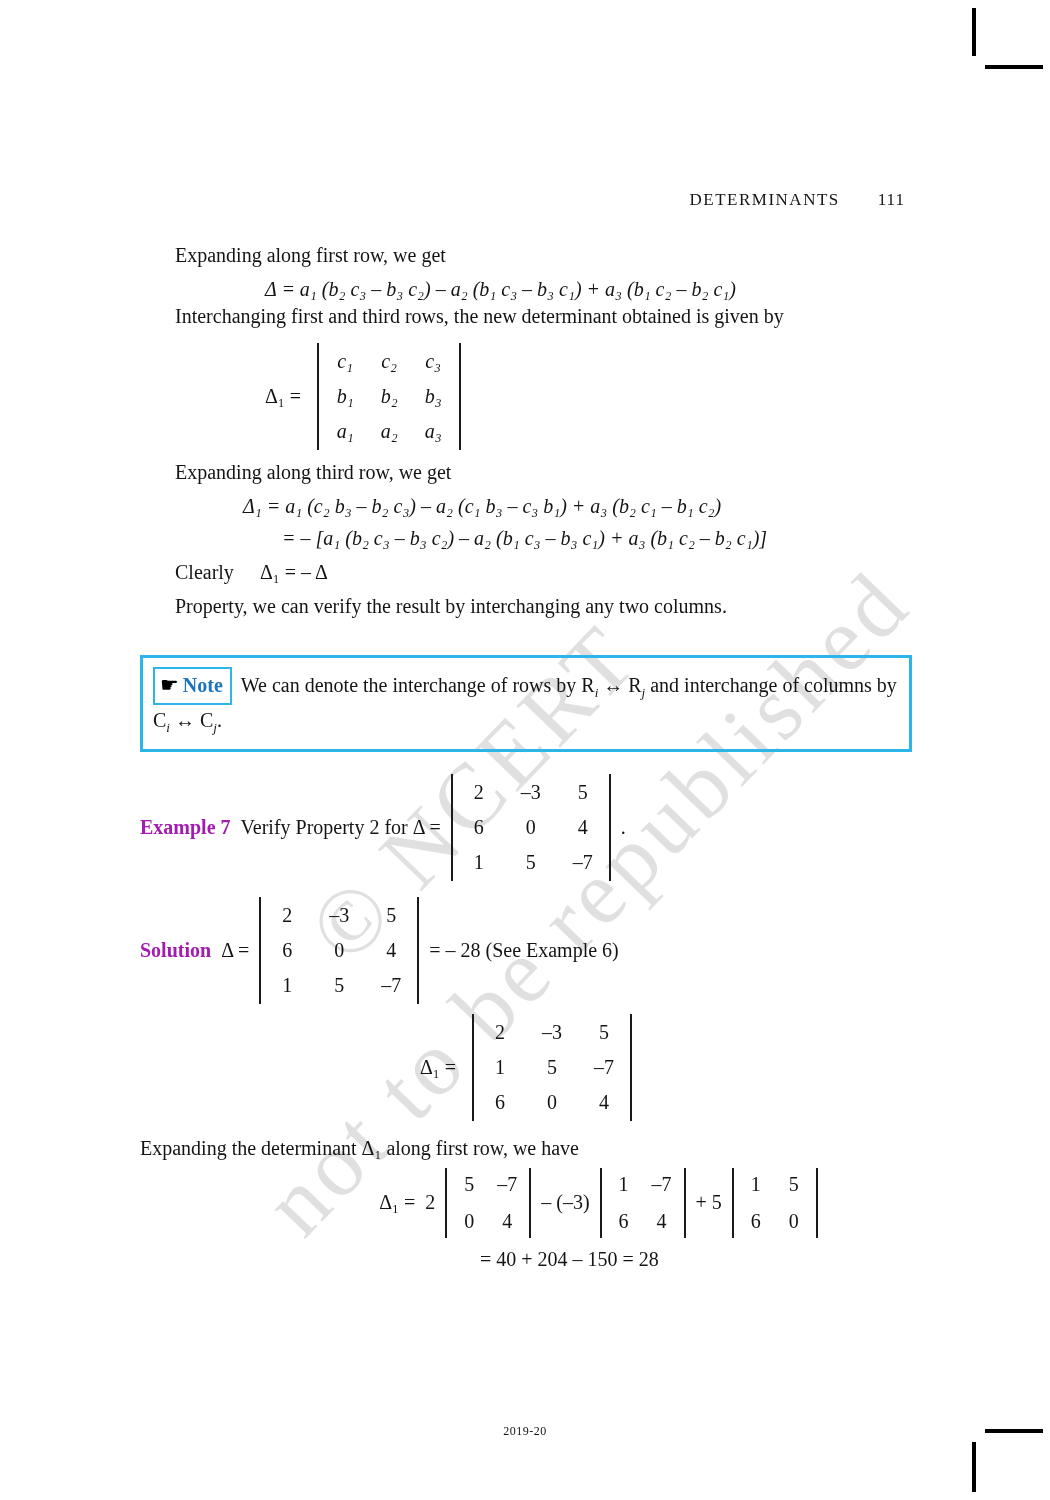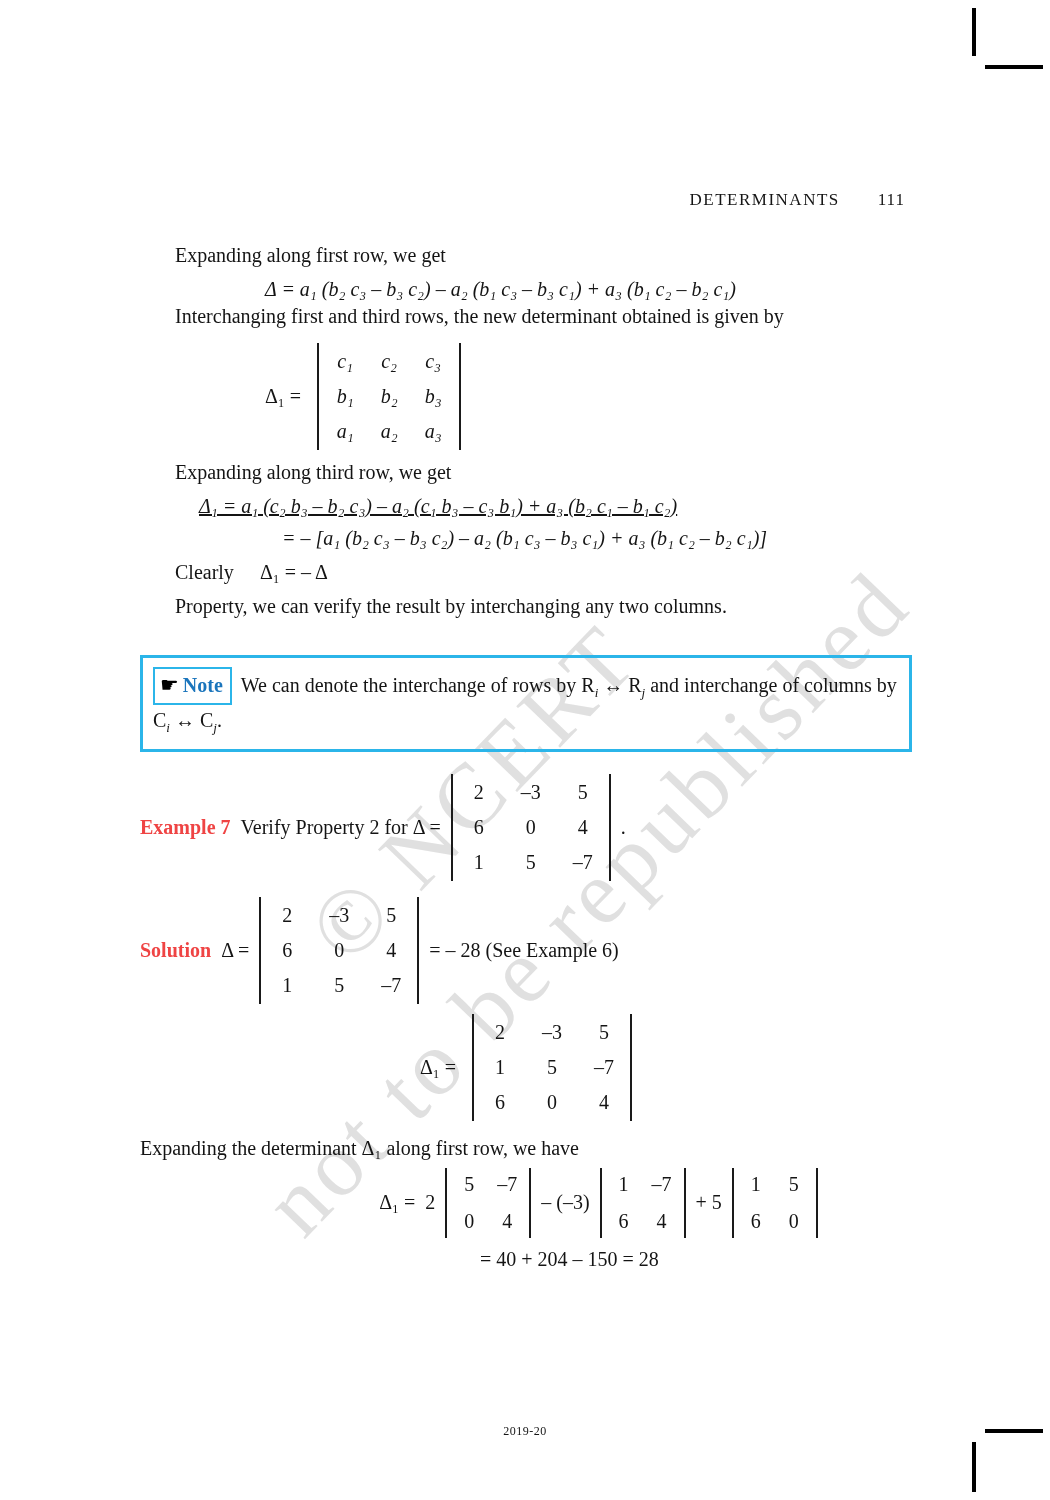--- a/index.html
+++ b/index.html
@@ -32,21 +32,21 @@
   .page-footer {
     position:absolute; top:1424px; left:0; width:100%; z-index:1;
     text-align:center; font-size:12px; letter-spacing:0.5px;
   }
   
   .col { position:absolute; left:140px; top:242px; width:772px; z-index:1; line-height:1.35; }
   .para { margin-top:0; }
   .indent { padding-left:35px; }
   .math { font-style:italic; }
   .eqline { margin-top:7px; }
-  .ml125 { margin-left:125px; } .ml128 { margin-left:59px;text-decoration:underline; } .ml142 { margin-left:142px; }
+  .ml125 { margin-left:125px; } .ml128 { margin-left:103px; } .ml142 { margin-left:142px; }
   .ml340 { margin-left:340px; }
   .gap30 { display:inline-block; width:26px; }
   
   .eqrow { display:flex; align-items:center; margin-top:10px; gap:10px; }
   .det {
     display:inline-grid; column-gap:30px; row-gap:12px;
     padding:7px 15px; justify-items:center;
     border-left:2px solid #1a1a1a; border-right:2px solid #1a1a1a;
   }
   .det .cell { text-align:center; min-width:22px; line-height:1.15; }
@@ -60,21 +60,21 @@
     line-height:1.55;
   }
   .note-badge {
     display:inline-block; border:2px solid #2bb5e9; padding:0 7px 1px 5px;
     margin-right:9px; white-space:nowrap;
   }
   .note-badge .hand { font-family:"DejaVu Sans",sans-serif; font-size:21px; color:#000; margin-right:4px; }
   .note-badge .note-word { color:#1b75bc; font-weight:bold; }
   sub.it { font-style:italic; font-size:13px; }
   
-  .blue-head { color:#ef4444; font-weight:bold; }
+  .blue-head { color:#a21caf; font-weight:bold; }
   .rowgap { margin-top:22px; }
   .center-row { justify-content:center; }
   .exp-row { justify-content:center; padding-left:145px; }
 </style>
 </head>
 <body>
 
 <div class="page">
 
   <div class="watermark">

